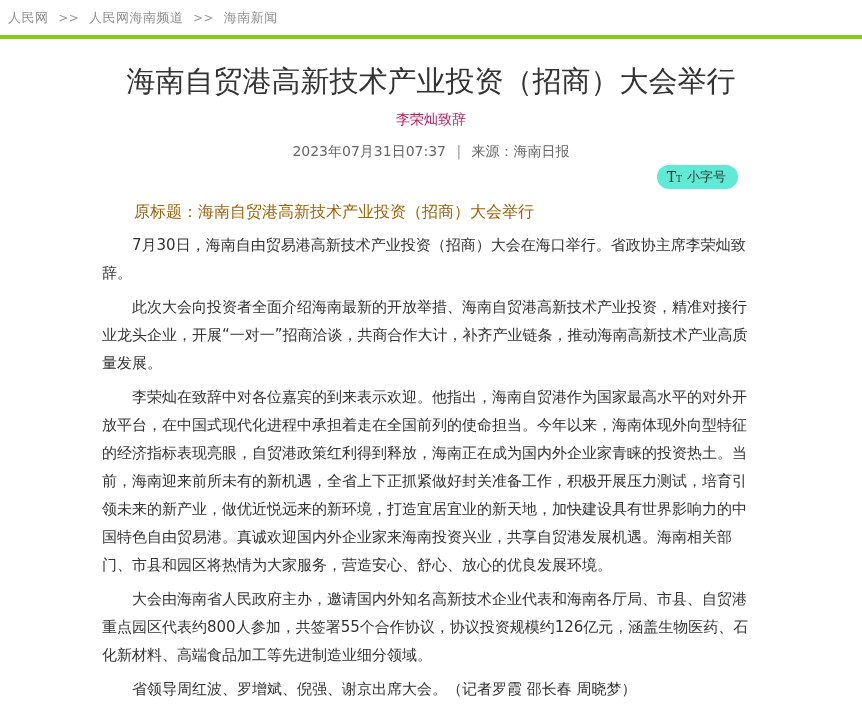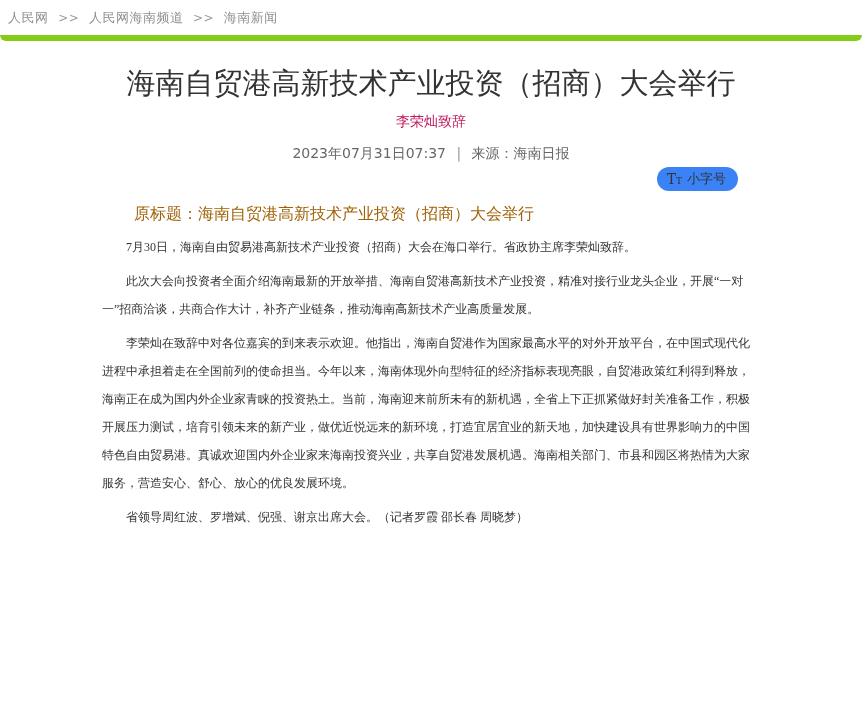--- a/index.html
+++ b/index.html
@@ -11,23 +11,22 @@
     width: 862px;
     min-height: 725px;
     margin: 0 auto;
     overflow-x: hidden;
   }
   
   .breadcrumb {
     padding: 9px 0 8px 8px;
     font-size: 13px;
     color: #8f8f8f;
-    border-bottom: 6px solid #84cc16;
+    border-bottom: 4px solid #84cc16;
     letter-spacing: 0.5px;
-    border-radius: 6px;
   }
   .breadcrumb a {
     color: #8f8f8f;
     text-decoration: none;
     cursor: pointer;
   }
   .breadcrumb .sep {
     margin: 0 5px;
     color: #9b9b9b;
     font-size: 12px;
@@ -63,46 +62,45 @@
   .toolbar {
     margin-top: 4px;
     height: 22px;
     text-align: right;
     padding-right: 22px;
   }
   .pill {
     display: inline-flex;
     align-items: center;
     gap: 5px;
-    background: #3b82f6;
+    background: #5eead4;
     border: none;
     border-radius: 12px;
     padding: 3px 12px 3px 10px;
     font-size: 13px;
     color: #333333;
     cursor: pointer;
     font-family: "DejaVu Sans", sans-serif;
   }
   .pill .tt { font-family: "DejaVu Serif", serif; color: #333; line-height: 1; }
   .pill .t-big { font-size: 14px; }
   .pill .t-small { font-size: 9px; }
   .orig {
     margin-top: 12px;
     font-size: 16px;
     line-height: 26px;
     color: #a16207;
     text-indent: 2em;
   }
   .article-body p {
-    font-size: 12px;
+    font-size: 15px;
     line-height: 28px;
     color: #333333;
     text-indent: 2em;
     margin: 6px 0;
-    font-family: Liberation Serif, serif;
   }
 </style>
 </head>
 <body>
 
 <div class="page">
 
   <div class="breadcrumb">
     <a>人民网</a>
     <span class="sep">&gt;&gt;</span>
@@ -131,17 +129,18 @@
     </div>
 
     <div class="orig">
       <span>原标题：</span><span>海南自贸港高新技术产业投资（招商）大会举行</span>
     </div>
 
     <div class="article-body">
         <p>7月30日，海南自由贸易港高新技术产业投资（招商）大会在海口举行。省政协主席李荣灿致辞。</p>
         <p>此次大会向投资者全面介绍海南最新的开放举措、海南自贸港高新技术产业投资，精准对接行业龙头企业，开展“一对一”招商洽谈，共商合作大计，补齐产业链条，推动海南高新技术产业高质量发展。</p>
         <p>李荣灿在致辞中对各位嘉宾的到来表示欢迎。他指出，海南自贸港作为国家最高水平的对外开放平台，在中国式现代化进程中承担着走在全国前列的使命担当。今年以来，海南体现外向型特征的经济指标表现亮眼，自贸港政策红利得到释放，海南正在成为国内外企业家青睐的投资热土。当前，海南迎来前所未有的新机遇，全省上下正抓紧做好封关准备工作，积极开展压力测试，培育引领未来的新产业，做优近悦远来的新环境，打造宜居宜业的新天地，加快建设具有世界影响力的中国特色自由贸易港。真诚欢迎国内外企业家来海南投资兴业，共享自贸港发展机遇。海南相关部门、市县和园区将热情为大家服务，营造安心、舒心、放心的优良发展环境。</p>
+        <p>大会由海南省人民政府主办，邀请国内外知名高新技术企业代表和海南各厅局、市县、自贸港重点园区代表约800人参加，共签署55个合作协议，协议投资规模约126亿元，涵盖生物医药、石化新材料、高端食品加工等先进制造业细分领域。</p>
         <p>省领导周红波、罗增斌、倪强、谢京出席大会。（记者罗霞 邵长春 周晓梦）</p>
       </div>
 
   </div>
 </div>
 
 </body></html>

